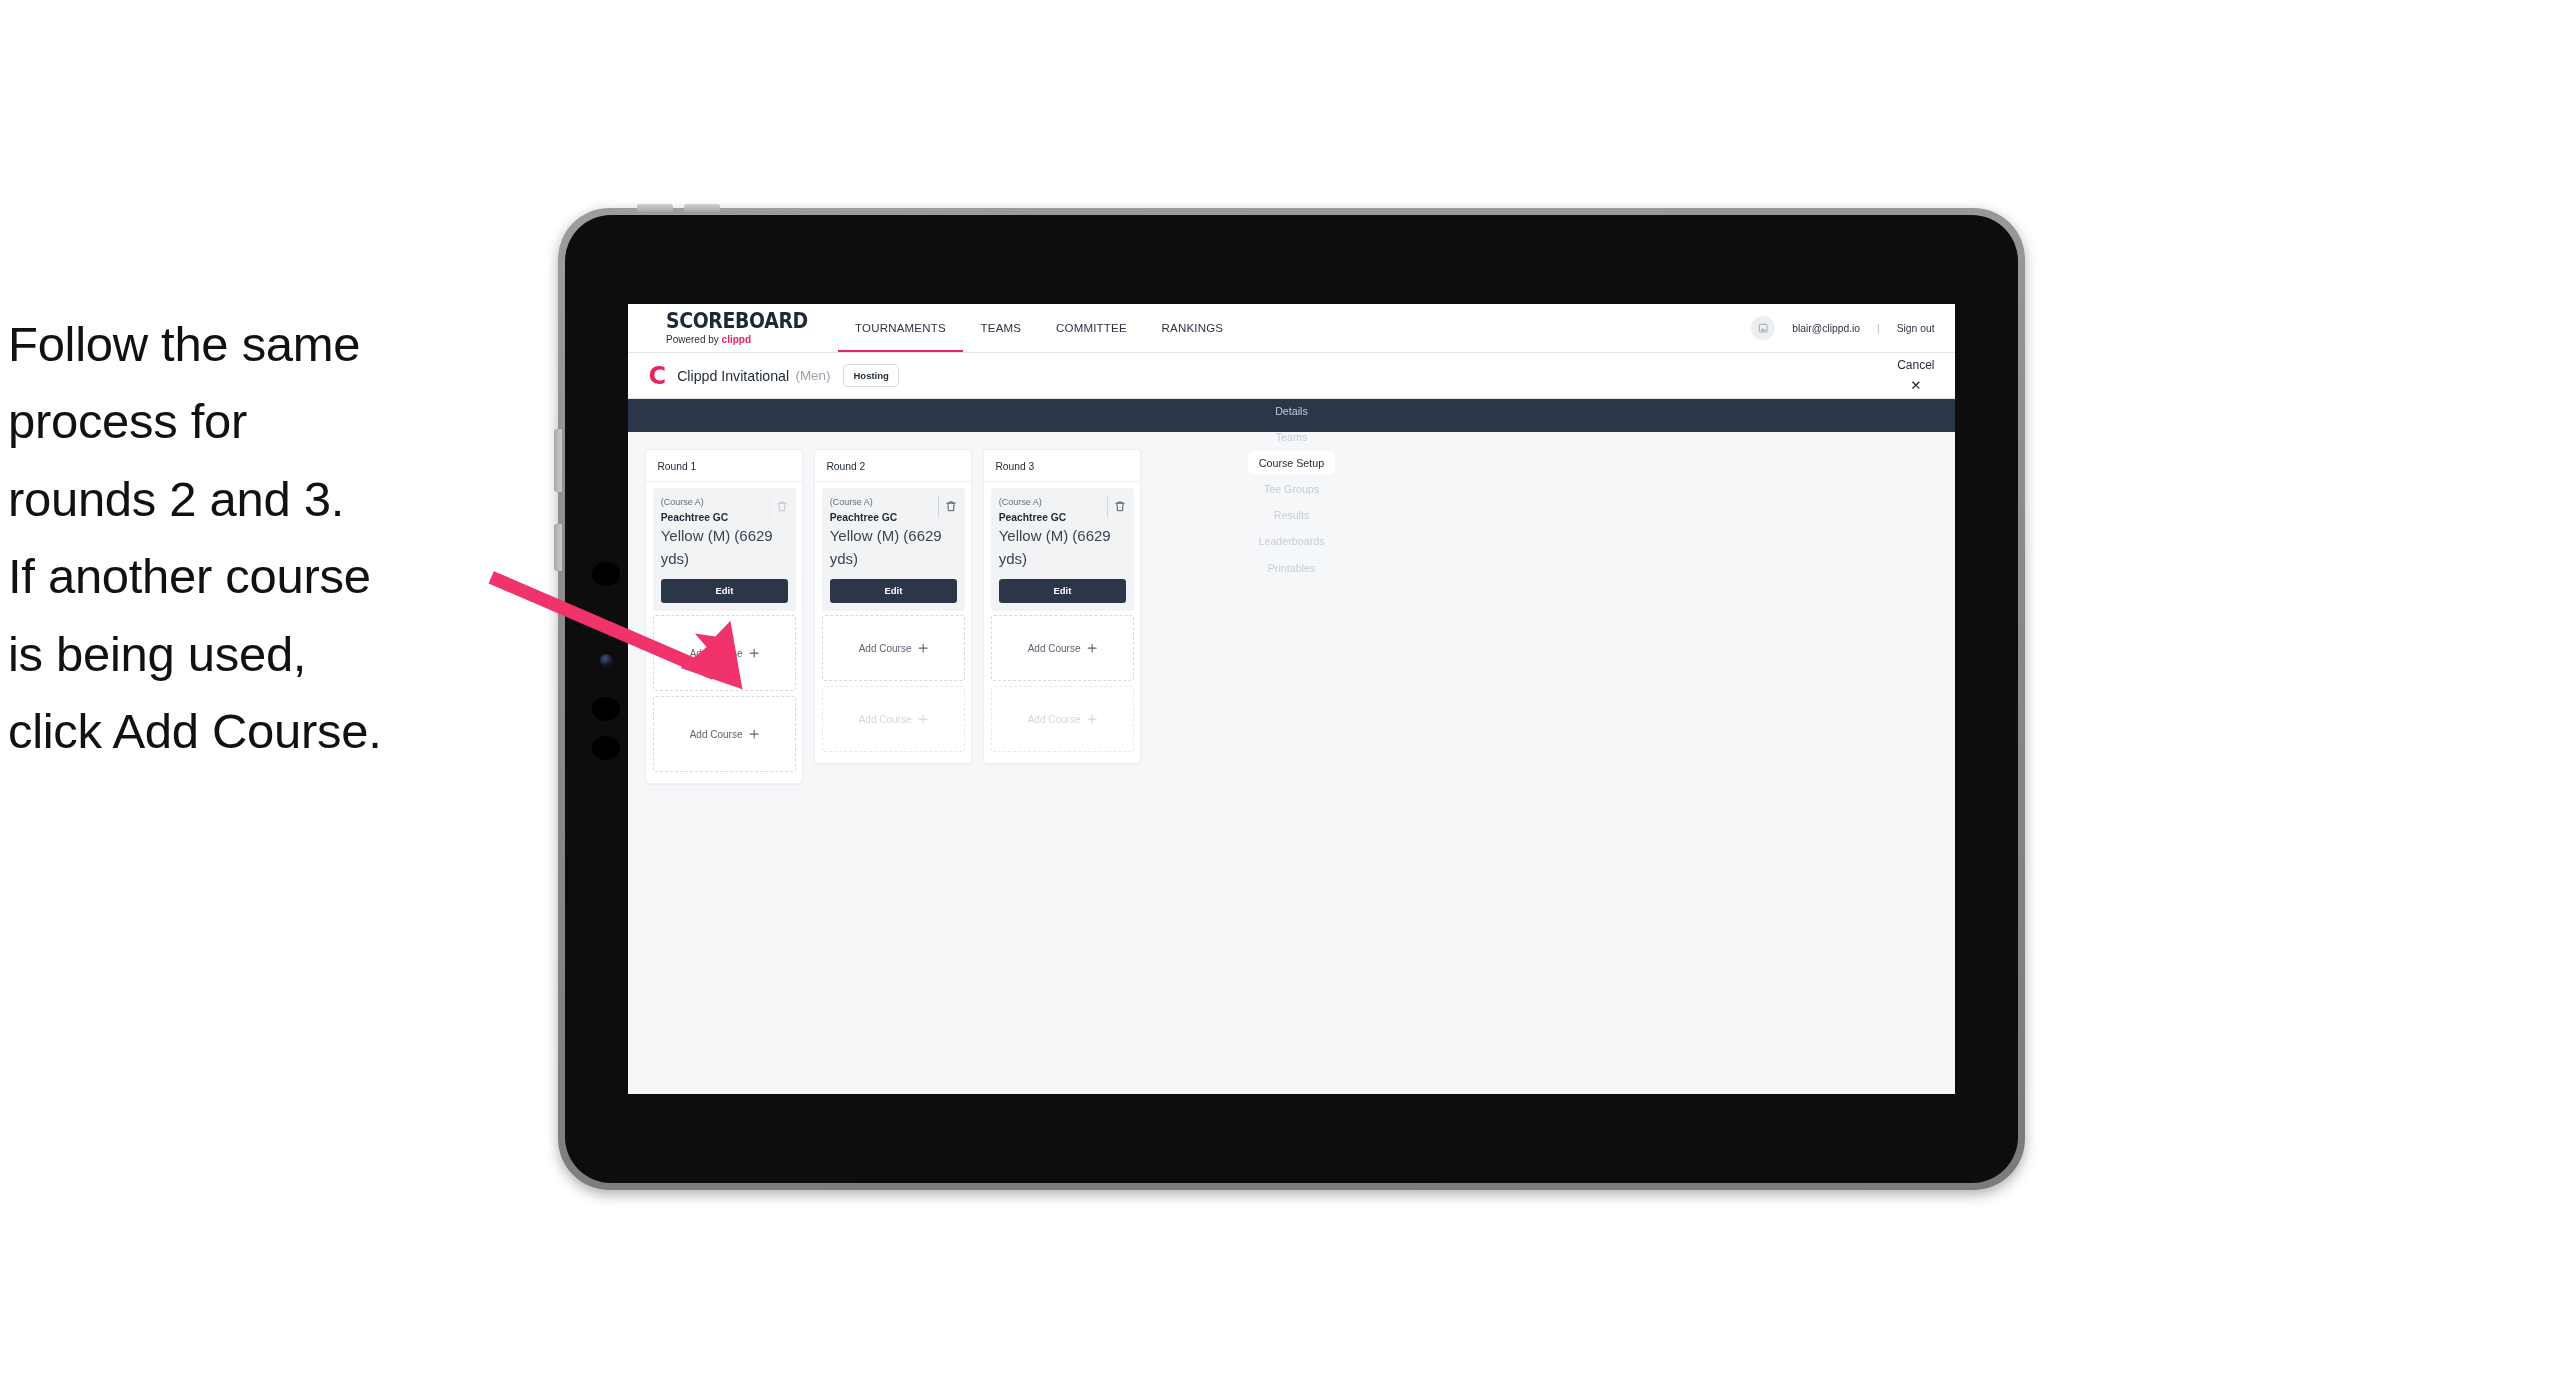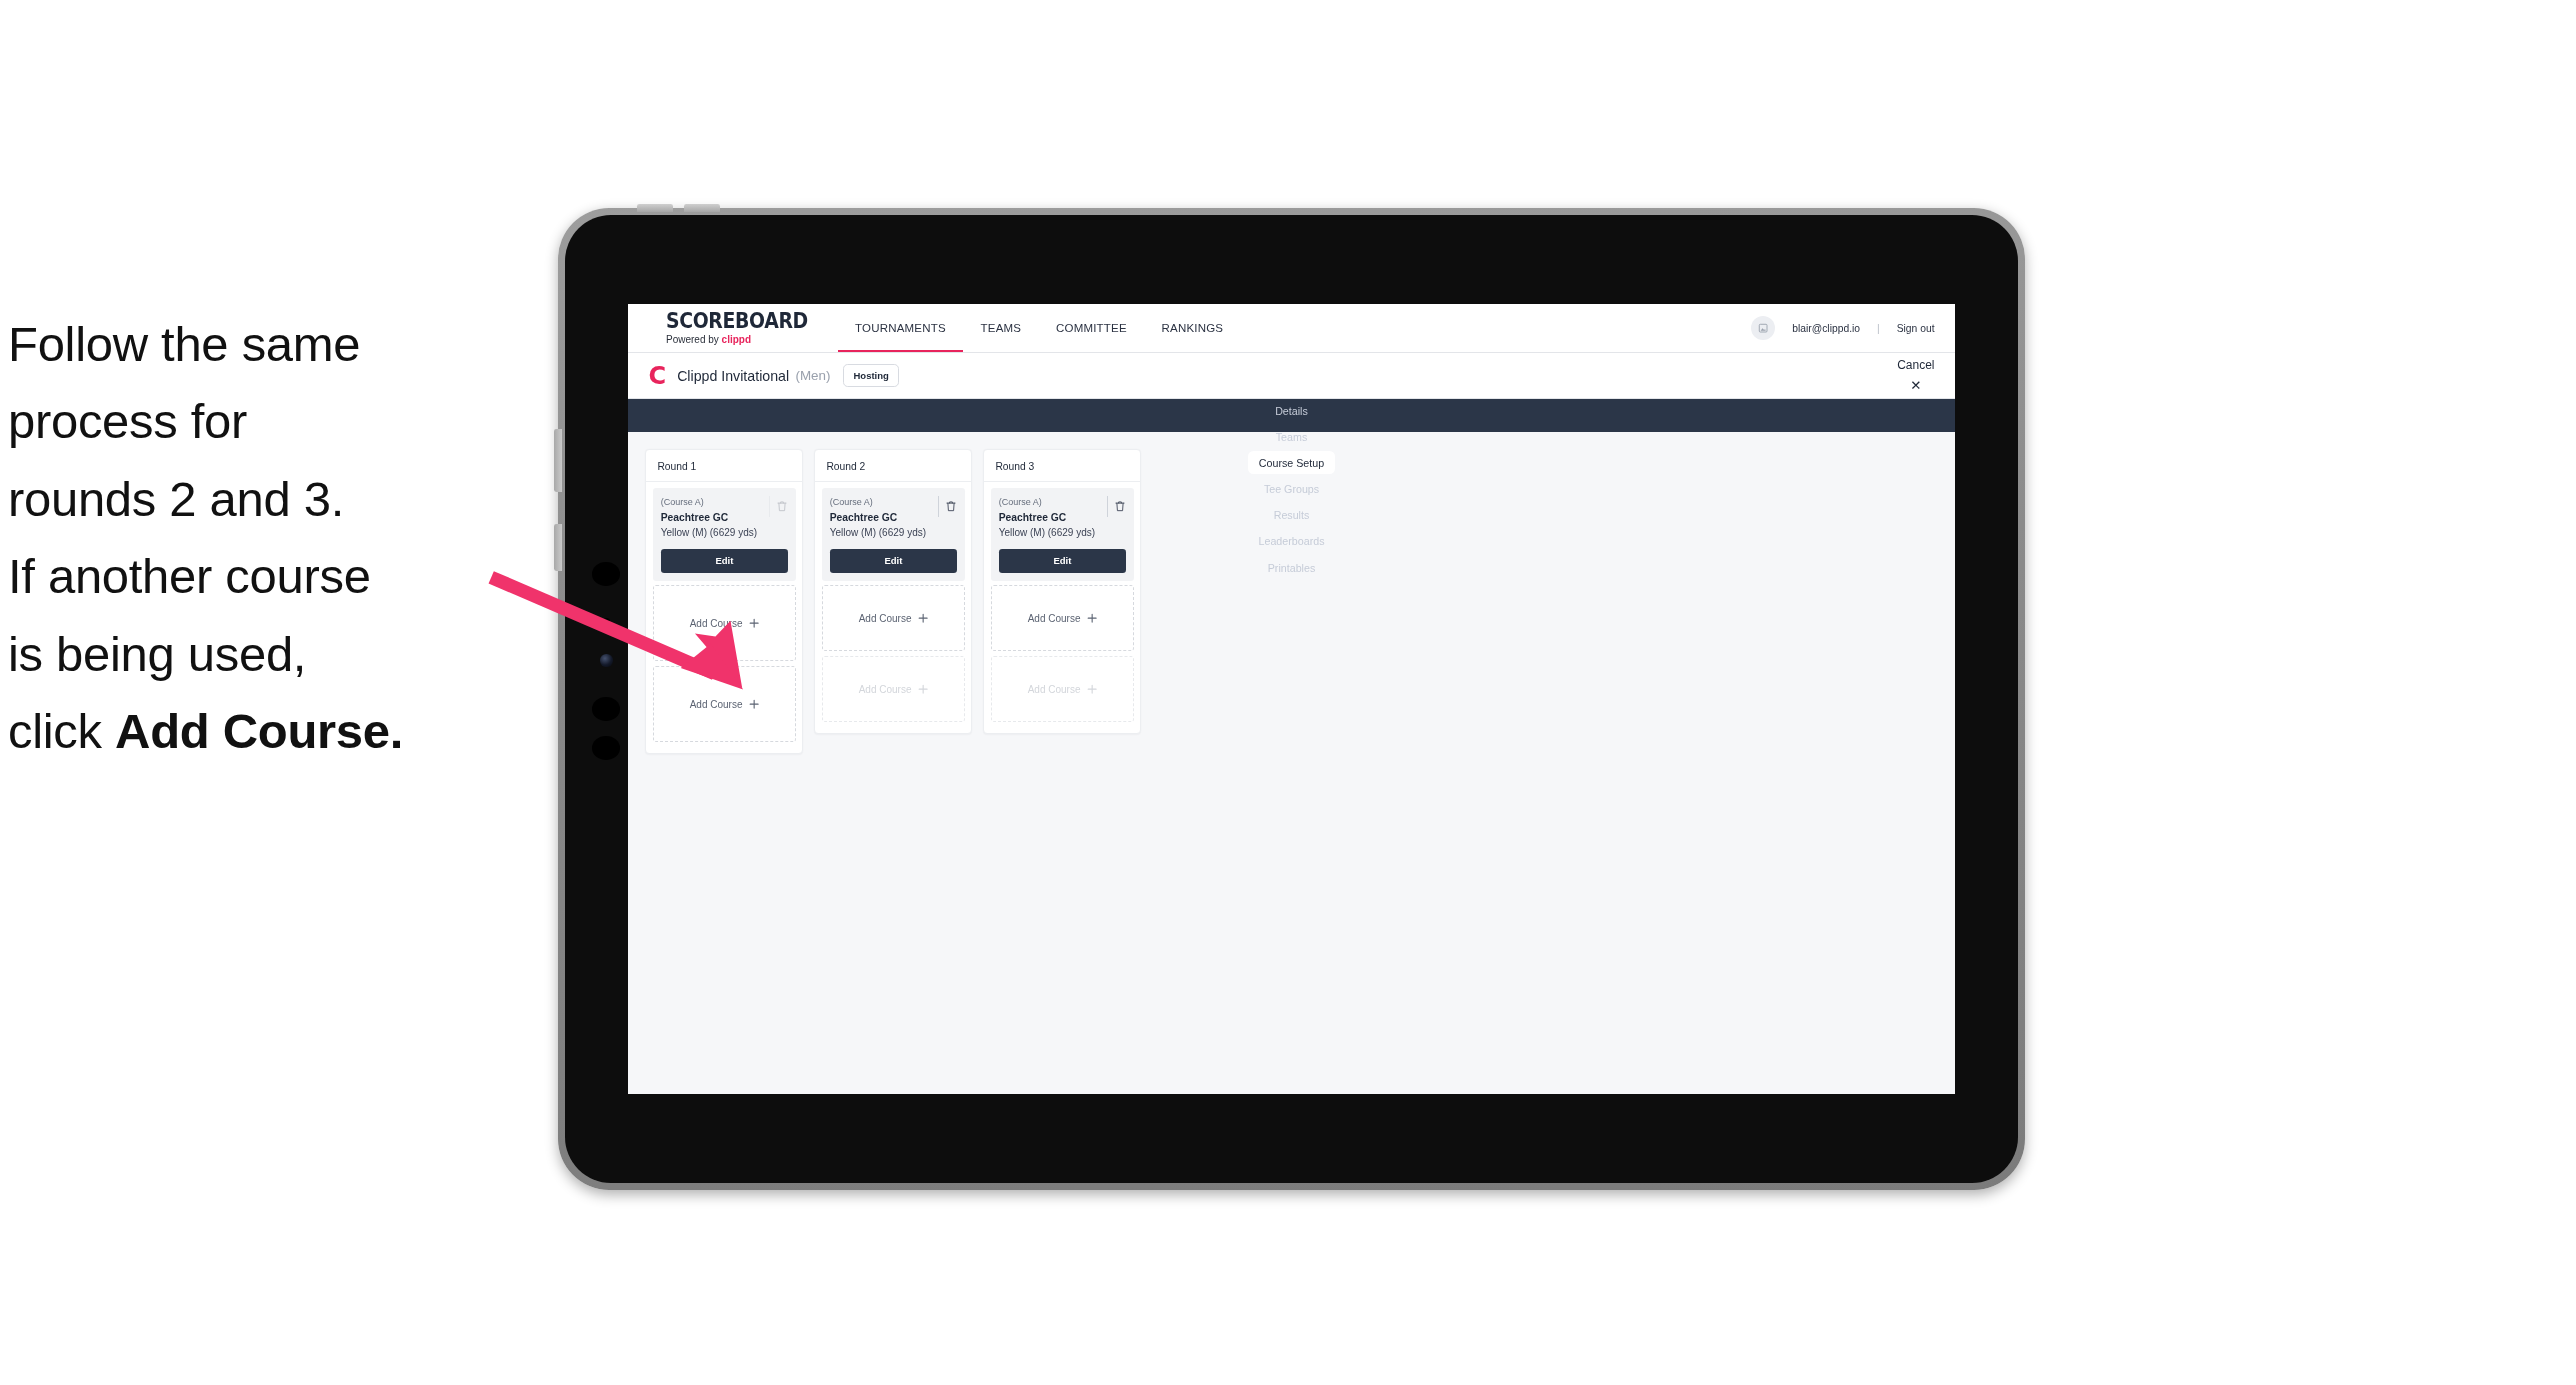--- a/index.html
+++ b/index.html
@@ -15,21 +15,21 @@
   #annotation {
     position: absolute;
     left: 8px; top: 306px;
     width: 505px;
     font-size: 49px;
     line-height: 1.58;
     color: #111111;
     font-weight: 400;
     letter-spacing: -0.3px;
   }
-  #annotation .bold { font-weight: 700; margin-top: 36px; }
+  #annotation .bold { font-weight: 400; margin-top: 36px; }
 
   
   #arrow { position: absolute; left: 0; top: 0; width: 2576px; height: 1386px; pointer-events: none; }
 
   
   #tablet {
     position: absolute;
     left: 558px; top: 208px;
     width: 1467px; height: 982px;
     background: linear-gradient(175deg,#9d9d9d 0%, #8b8b8b 40%, #7b7b7b 100%);
@@ -225,21 +225,21 @@
 
   .course-card {
     background: #f2f3f5;
     border-radius: 3.2px;
     padding: 8px 8px 8px 8px;
     position: relative;
     margin-bottom: 4.7px;
   }
   .course-card .course-label { font-size: 9px; color: #656d7c; line-height: 1.5; }
   .course-card .course-name { font-size: 10.3px; color: #1f2838; font-weight: 700; line-height: 1.5; }
-  .course-card .course-tee { font-size: 10px; color: #3c4355; line-height: 1.5; }
+  .course-card .course-tee { font-size: 15px; color: #3c4355; line-height: 1.5; }
   .card-tools {
     position: absolute; right: 8px; top: 8px;
     display: flex; align-items: center; gap: 6.3px;
   }
   .card-tools .divider { width: 0.8px; height: 20.5px; background: #cfd3da; }
   .trash-icon { width: 12px; height: 12.6px; display: block; }
   .card-tools.faded { opacity: 0.28; }
   .edit-btn {
     display: block;
     margin-top: 8.7px;

